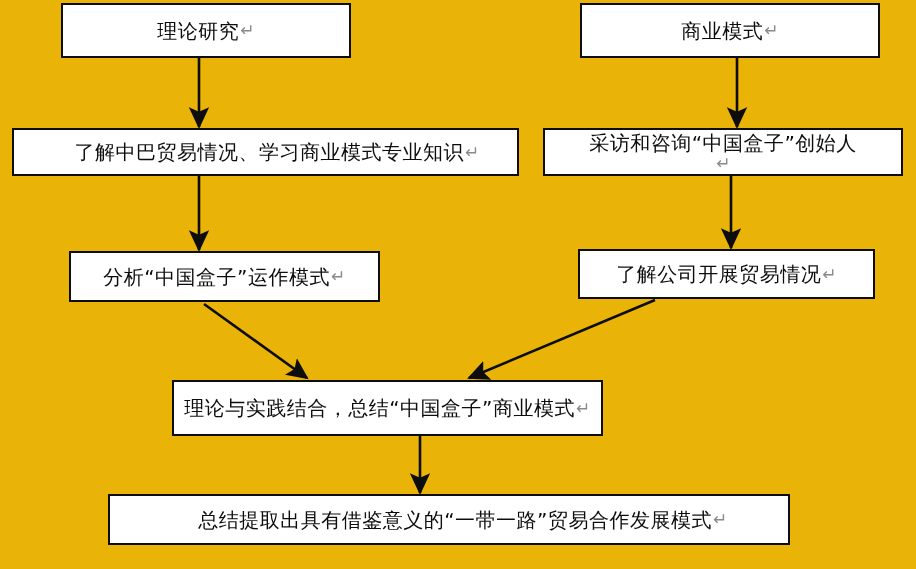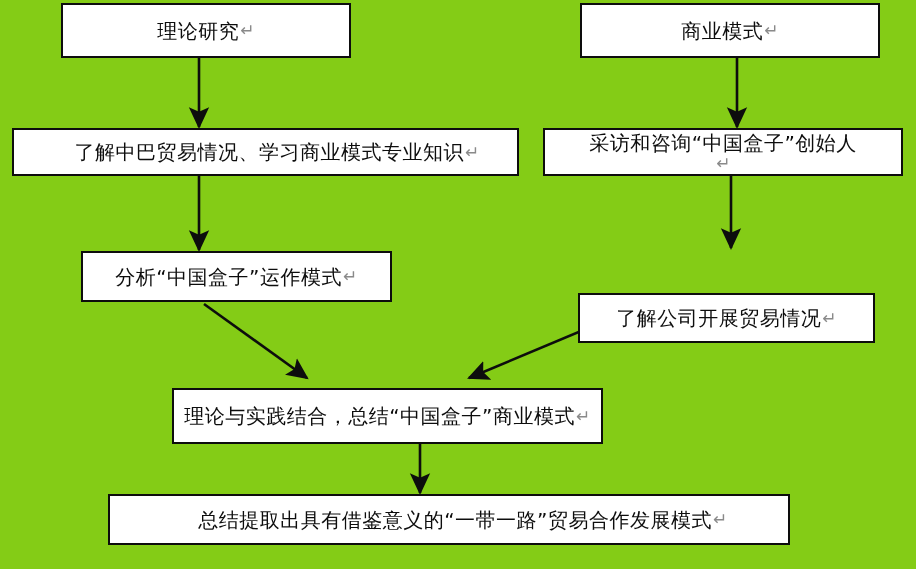--- a/index.html
+++ b/index.html
@@ -4,21 +4,21 @@
 <style>
   html, body {
     margin: 0;
     padding: 0;
     background: #ffffff;
   }
   #canvas {
     position: relative;
     width: 916px;
     height: 569px;
-    background: #84cc16;
+    background: #eab308;
     overflow: hidden;
     font-family: "DejaVu Sans", "Liberation Sans", sans-serif;
   }
   .node {
     position: absolute;
     box-sizing: border-box;
     border: 2px solid #0d0d0d;
     background: #ffffff;
     display: flex;
     align-items: center;
@@ -84,29 +84,29 @@
         <span class="ret">↵</span>
       </div>
       <div class="node" style="left: 12px; top: 128px; width: 507px; height: 48px; padding-left: 23px;">
         <span class="label">了解中巴贸易情况、学习商业模式专业知识</span>
         <span class="ret">↵</span>
       </div>
       <div class="node" style="left: 543px; top: 128px; width: 360px; height: 48px; flex-direction: column;">
         <span class="label">采访和咨询“中国盒子”创始人</span>
         <span class="ret">↵</span>
       </div>
-      <div class="node" style="left: 81px; top: 251px; width: 311px; height: 51px;">
+      <div class="node" style="left: 69px; top: 251px; width: 311px; height: 51px;">
         <span class="label">分析“中国盒子”运作模式</span>
         <span class="ret">↵</span>
       </div>
-      <div class="node" style="left: 578px; top: 249px; width: 297px; height: 50px; margin-top: 44px;">
+      <div class="node" style="left: 578px; top: 249px; width: 297px; height: 50px;">
         <span class="label">了解公司开展贸易情况</span>
         <span class="ret">↵</span>
       </div>
-      <div class="node" style="left: 172px; top: 388px; width: 431px; height: 56px;">
+      <div class="node" style="left: 172px; top: 380px; width: 431px; height: 56px;">
         <span class="label">理论与实践结合，总结“中国盒子”商业模式</span>
         <span class="ret">↵</span>
       </div>
       <div class="node" style="left: 108px; top: 494px; width: 682px; height: 51px; padding-left: 28px;">
         <span class="label">总结提取出具有借鉴意义的“一带一路”贸易合作发展模式</span>
         <span class="ret">↵</span>
       </div>
     </div>
 
 </div>

